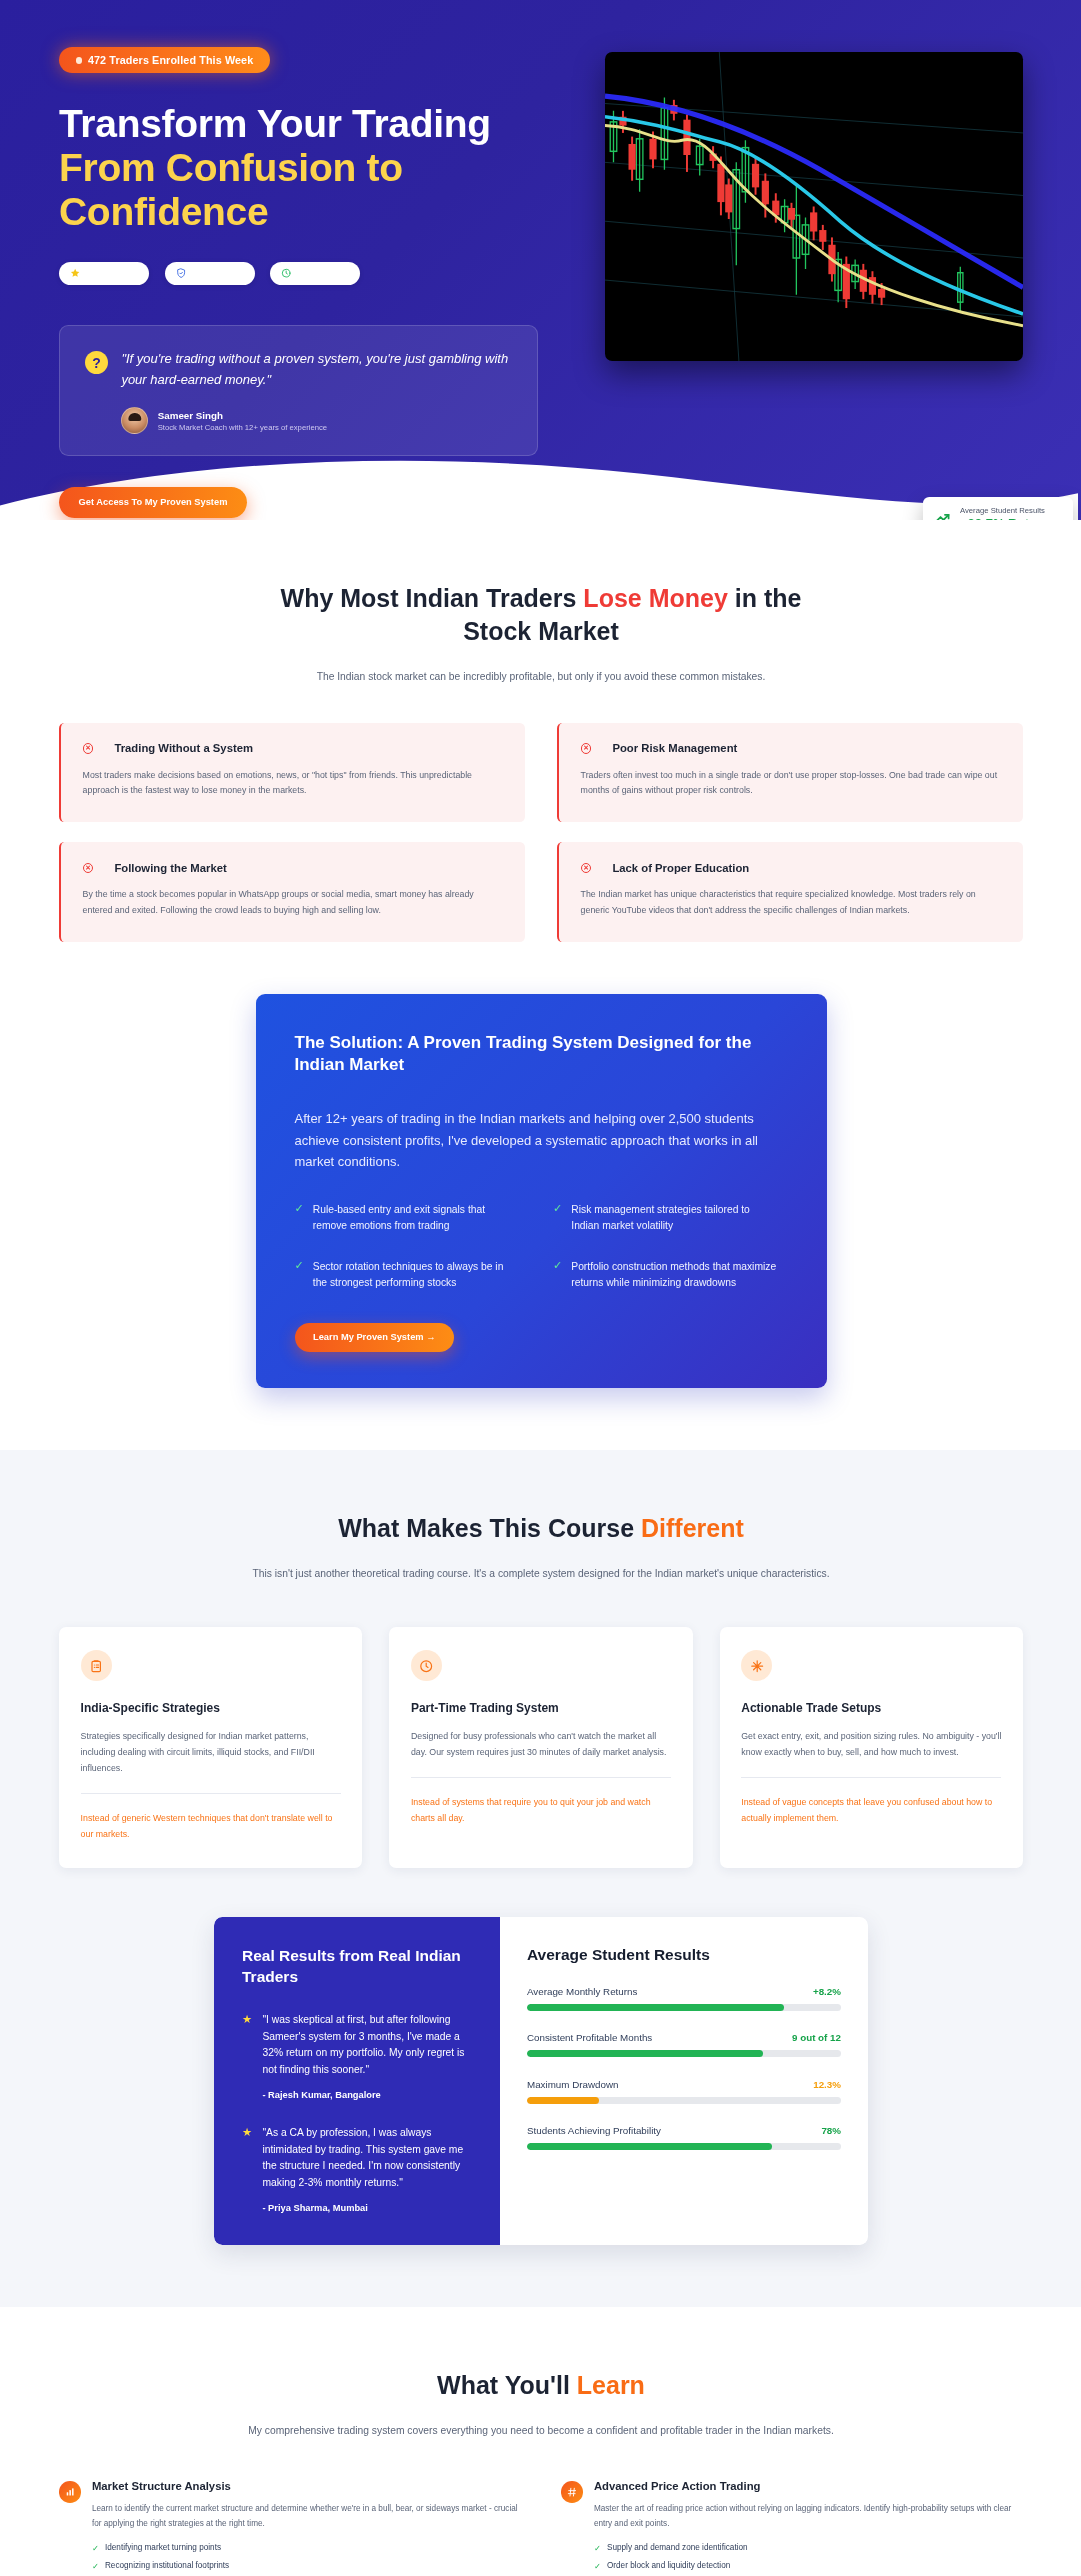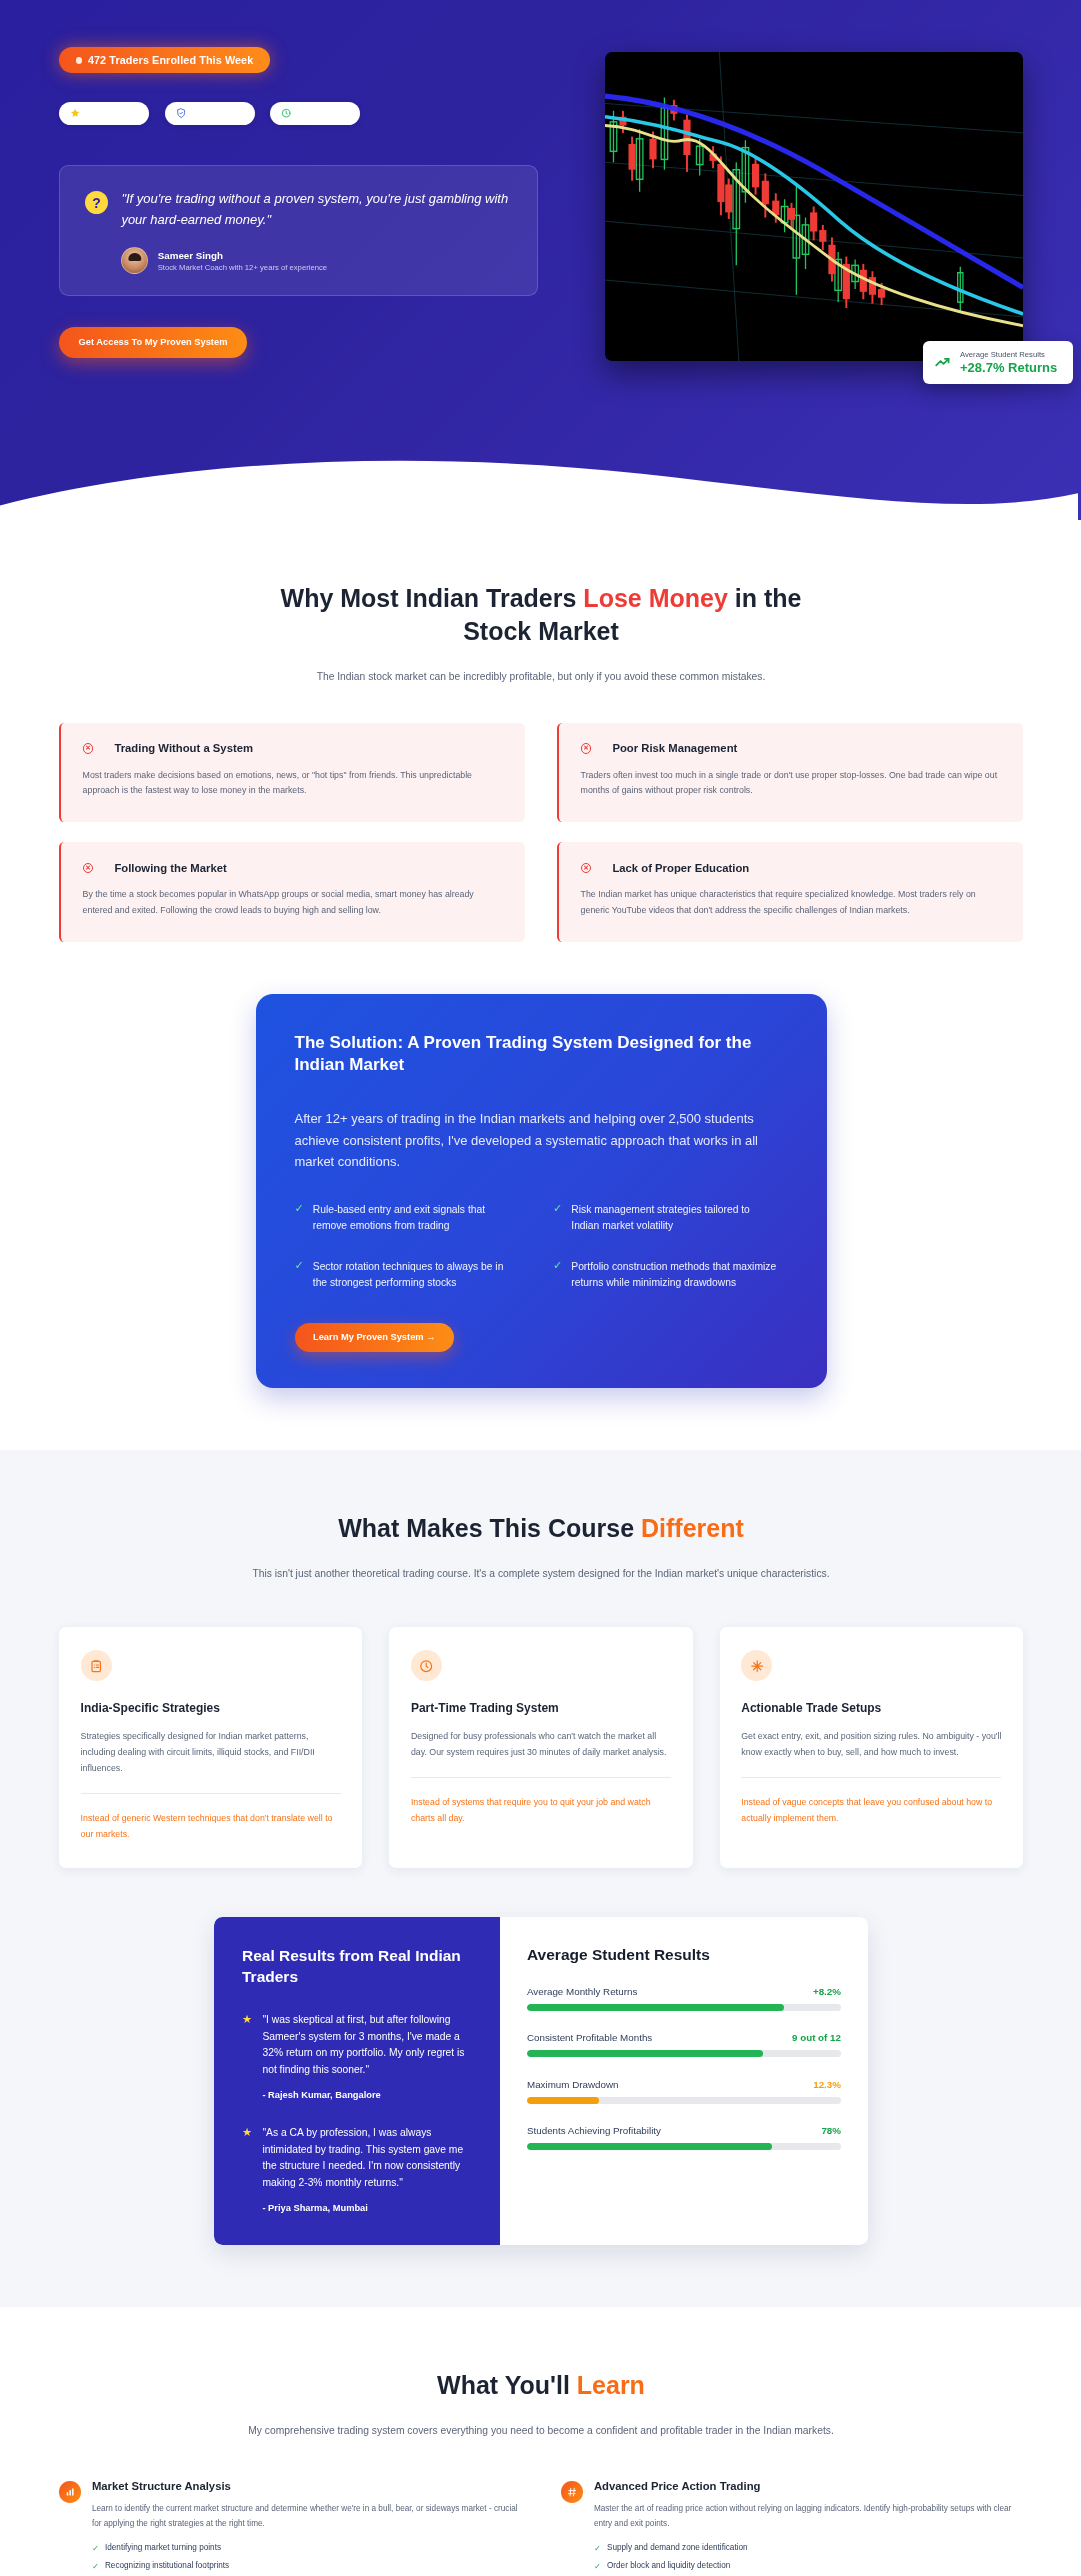--- a/index.html
+++ b/index.html
@@ -252,21 +252,21 @@
     font-size: 8.8px;
     line-height: 1.78;
     color: #5a6478;
   }
 
   
   .solution-wrap { display: flex; justify-content: center; margin-top: 52px; }
   .solution-box {
     width: 571px;
     background: linear-gradient(135deg, #1f52e0 0%, #2a46d8 55%, #3a2fc0 100%);
-    border-radius: 17px;
+    border-radius: 9px;
     padding: 38px 50px 36px 39px;
     box-shadow: 0 10.3px 26px rgba(40,50,190,0.25);
   }
   .sol-title { font-size: 17px; font-weight: bold; color: #fff; line-height: 1.3; }
   .sol-sub { margin-top: 32px; font-size: 13px; line-height: 1.66; color: #e7eaff; }
   .sol-grid {
     margin-top: 29px;
     display: grid;
     grid-template-columns: 1fr 1fr;
     gap: 24px 35px;
@@ -403,20 +403,25 @@
 
 <section class="hero">
   <div class="hero-inner">
     <div class="hero-left">
 
       <div class="enroll-badge">
         <span class="pulse-dot"></span>
         <span>472 Traders Enrolled This Week</span>
       </div>
 
+      <h1 class="hero-title">
+        <span>Transform Your Trading</span>
+        <span class="accent">From Confusion to</span>
+        <span class="accent">Confidence</span>
+      </h1>
 
 
       <div class="trust-row">
         <div class="trust-pill">
           <span>
             <svg width="10.3" height="10.3" viewBox="0 0 24 24" fill="#f5c518">
                 <path d="M12 2l2.9 6.3 6.9.8-5.1 4.7 1.4 6.8L12 17.2 5.9 20.6l1.4-6.8L2.2 9.1l6.9-.8z"></path>
               </svg>
           </span>
           <span class="tlabel"></span>

